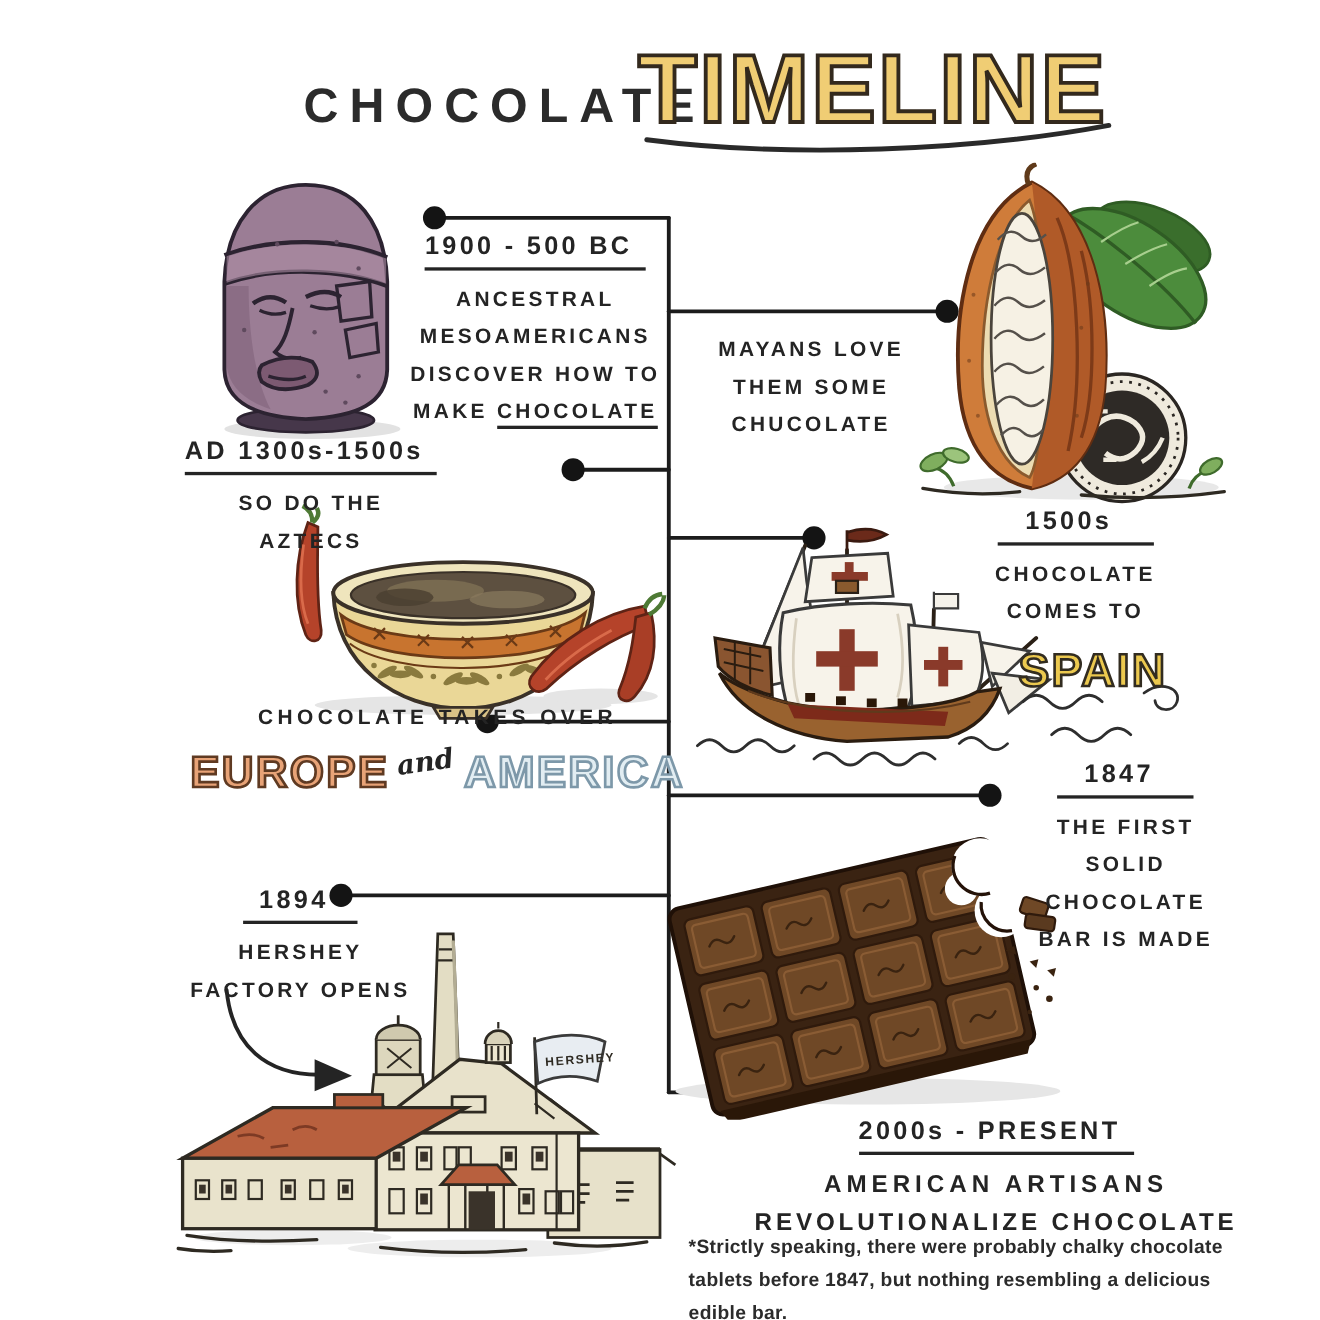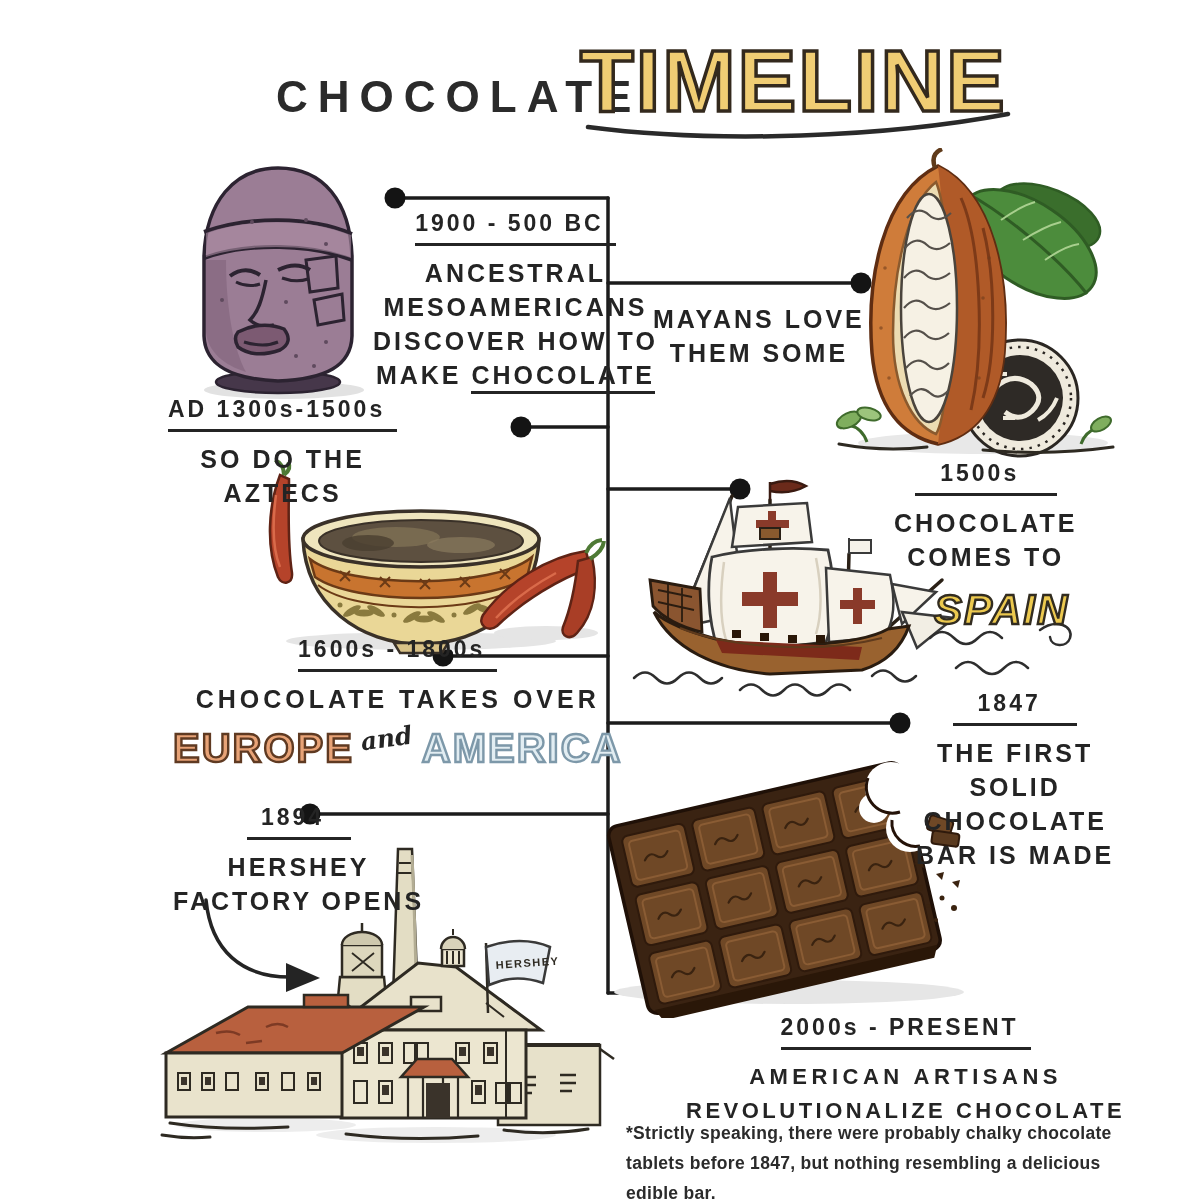--- a/index.html
+++ b/index.html
@@ -4,27 +4,27 @@
 <style>
   html,body{margin:0;padding:0;background:#ffffff;}
   #page{position:relative;width:1200px;height:1200px;background:#ffffff;overflow:hidden;
         font-family:"Liberation Sans",sans-serif;margin-left:28px;}
   svg{display:block}
   .abs{position:absolute;}
   .hand{font-weight:700;color:#242424;}
   .event{position:absolute;z-index:6;text-align:center;}
   .date{display:inline-block;font-size:23px;letter-spacing:3px;border-bottom:3px solid #242424;
         padding:0 12px 6px 0;margin-bottom:10px;white-space:nowrap;}
-  .ln{font-size:25px;letter-spacing:3px;line-height:34px;white-space:nowrap;}
+  .ln{font-size:19px;letter-spacing:3px;line-height:34px;white-space:nowrap;}
   .u{border-bottom:3px solid #242424;padding-bottom:2px;}
   .bubble{font-weight:700;white-space:nowrap;}
   #title-prefix{left:248px;top:72px;font-size:44px;letter-spacing:10px;font-weight:700;color:#2b2b2b;z-index:6;}
   #title-main{left:552px;top:30px;font-size:88px;letter-spacing:2px;color:#f0cd74;
               -webkit-text-stroke:3.5px #33291d;z-index:6;}
-  #spain-word{font-size:42px;letter-spacing:2px;color:#ecc94f;-webkit-text-stroke:2.4px #322c20;margin:12px 0 0 32px;font-style:italic;}
+  #spain-word{font-size:42px;letter-spacing:2px;color:#ecc94f;-webkit-text-stroke:2.4px #322c20;margin:12px 0 0 32px;}
   #europe-word{font-size:40px;letter-spacing:2px;color:#e8a377;-webkit-text-stroke:2.4px #5f3a22;}
   #america-word{font-size:40px;letter-spacing:2px;color:#e2edf2;-webkit-text-stroke:2.4px #7d98a9;}
   #and-word{font-family:"DejaVu Serif",serif;font-style:italic;font-weight:700;font-size:25px;
             color:#242424;margin:0 8px;display:inline-block;transform:rotate(-8deg) translateY(-10px);}
   .bigrow{display:flex;align-items:center;margin-top:10px;}
   #footnote{left:598px;top:1118px;font-size:17.5px;font-weight:700;line-height:30px;
             letter-spacing:0.3px;color:#2b2b2b;z-index:6;position:absolute;}
   .illus{position:absolute;z-index:3;}
   #overlay{position:absolute;left:0;top:0;z-index:2;pointer-events:none;}
 </style>
@@ -416,46 +416,46 @@
     <div class="ln">DISCOVER HOW TO</div>
     <div class="ln">
       <span>MAKE</span>
       <span class="u">CHOCOLATE</span>
     </div>
   </div>
 
   <div class="event hand" style="left:625px;top:302px">
     <div class="ln">MAYANS LOVE</div>
     <div class="ln">THEM SOME</div>
+    <div class="ln">CHUCOLATE</div>
   </div>
 
   <div class="event hand" style="left:140px;top:396px">
     <div class="date">AD 1300s-1500s</div>
     <div class="ln">SO DO THE</div>
     <div class="ln">AZTECS</div>
   </div>
 
   <div class="event hand" style="left:866px;top:460px">
     <div class="date" style="min-width:130px">1500s</div>
     <div class="ln">CHOCOLATE</div>
     <div class="ln">COMES TO</div>
     <div id="spain-word" class="bubble">SPAIN</div>
   </div>
 
   <div class="event hand" style="left:145px;top:636px">
-    <div class="date">1600s - 1800s</div>
     <div class="ln" style="letter-spacing:4px">CHOCOLATE TAKES OVER</div>
     <div class="bigrow">
       <span id="europe-word" class="bubble">EUROPE</span>
       <span id="and-word">and</span>
       <span id="america-word" class="bubble">AMERICA</span>
     </div>
   </div>
 
-  <div class="event hand" style="left:888px;top:690px">
+  <div class="event hand" style="left:916px;top:690px">
     <div class="date" style="min-width:112px">1847</div>
     <div class="ln">THE FIRST</div>
     <div class="ln">SOLID</div>
     <div class="ln">CHOCOLATE</div>
     <div class="ln">BAR IS MADE</div>
   </div>
 
   <div class="event hand" style="left:145px;top:804px">
     <div class="date" style="min-width:92px">1894</div>
     <div class="ln">HERSHEY</div>

